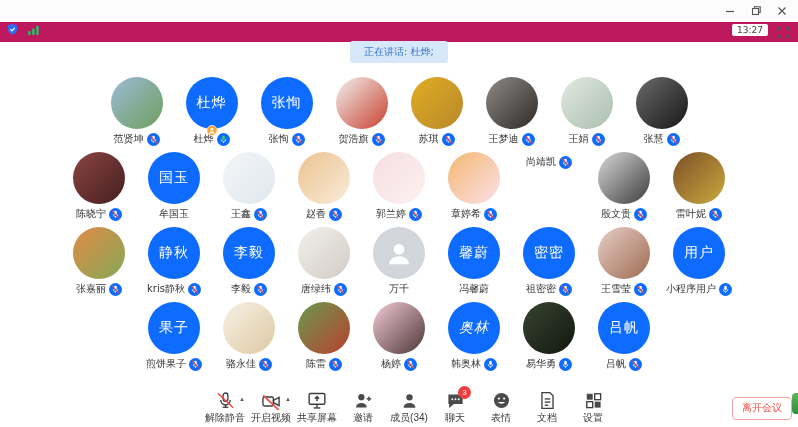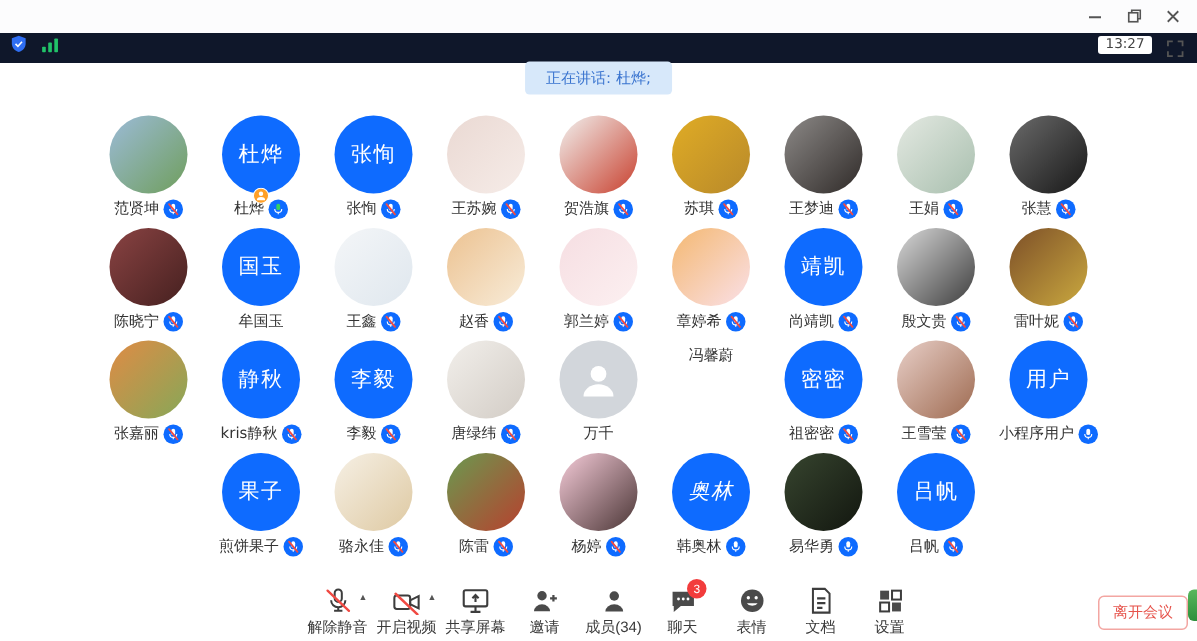--- a/index.html
+++ b/index.html
@@ -8,21 +8,21 @@
     background:#ffffff;
     font-family:"DejaVu Sans","Liberation Sans",sans-serif;
     -webkit-font-smoothing:antialiased;
   }
   
   .titlebar{position:absolute;top:0;left:0;right:0;height:22px;background:#fcfcfd;}
   .title{position:absolute;left:347px;top:4px;font-size:11px;color:#333;white-space:nowrap;}
   .win-controls{position:absolute;right:6px;top:0;height:22px;display:flex;align-items:center;gap:6px;}
   .win-btn{width:20px;height:18px;display:flex;align-items:center;justify-content:center;background:transparent;border:0;padding:0;cursor:default;}
   
-  .infobar{position:absolute;top:22px;left:0;right:0;height:20px;background:#0f172a;}
+  .infobar{position:absolute;top:22px;left:0;right:0;height:20px;background:#be185d;}
   .infobar-left{position:absolute;left:6px;top:1px;display:flex;align-items:center;gap:8px;}
   .time-chip{position:absolute;right:30px;top:2px;height:12px;line-height:12px;background:#ffffff;border-radius:2px;padding:0 5px;font-size:9px;color:#444;}
   .fs-btn{position:absolute;right:8px;top:2px;width:13px;height:13px;}
   
   .toast{position:absolute;top:41px;left:50%;transform:translateX(-50%);
     background:#d7e8fa;color:#3a74cf;font-size:10px;padding:4px 14px;border-radius:3px;white-space:nowrap;}
   
   .grid{position:absolute;top:77px;left:0;right:0;}
   .p-row{display:flex;justify-content:center;height:75px;}
   .p-cell{width:75px;display:flex;flex-direction:column;align-items:center;}
@@ -138,34 +138,20 @@
             <svg viewBox="0 0 24 24" width="9" height="9">
               <rect x="8.6" y="2.2" width="6.8" height="11.2" rx="3.4" fill="#ffffff"></rect>
               <path d="M5.8 11.4a6.2 6.2 0 0 0 12.4 0" fill="none" stroke="#fff" stroke-width="2"></path>
               <line x1="12" y1="17.6" x2="12" y2="21" stroke="#fff" stroke-width="2"></line>
               <line x1="4.5" y1="3" x2="19.5" y2="21" stroke="#f04a43" stroke-width="3.2" stroke-linecap="round"></line>
             </svg>
           </span>
         </div>
       </div>
       <div class="p-cell">
-        <div class="avatar" style="background: linear-gradient(135deg, rgb(234, 217, 211), rgb(246, 236, 232));"></div>
-        <div class="p-name">
-          <span>王苏婉</span>
-          <span class="mic-badge" style="background: rgb(14, 107, 255);">
-            <svg viewBox="0 0 24 24" width="9" height="9">
-              <rect x="8.6" y="2.2" width="6.8" height="11.2" rx="3.4" fill="#ffffff"></rect>
-              <path d="M5.8 11.4a6.2 6.2 0 0 0 12.4 0" fill="none" stroke="#fff" stroke-width="2"></path>
-              <line x1="12" y1="17.6" x2="12" y2="21" stroke="#fff" stroke-width="2"></line>
-              <line x1="4.5" y1="3" x2="19.5" y2="21" stroke="#f04a43" stroke-width="3.2" stroke-linecap="round"></line>
-            </svg>
-          </span>
-        </div>
-      </div>
-      <div class="p-cell">
         <div class="avatar" style="background: linear-gradient(135deg, rgb(242, 242, 240), rgb(200, 64, 46));"></div>
         <div class="p-name">
           <span>贺浩旗</span>
           <span class="mic-badge" style="background: rgb(14, 107, 255);">
             <svg viewBox="0 0 24 24" width="9" height="9">
               <rect x="8.6" y="2.2" width="6.8" height="11.2" rx="3.4" fill="#ffffff"></rect>
               <path d="M5.8 11.4a6.2 6.2 0 0 0 12.4 0" fill="none" stroke="#fff" stroke-width="2"></path>
               <line x1="12" y1="17.6" x2="12" y2="21" stroke="#fff" stroke-width="2"></line>
               <line x1="4.5" y1="3" x2="19.5" y2="21" stroke="#f04a43" stroke-width="3.2" stroke-linecap="round"></line>
             </svg>
@@ -302,23 +288,20 @@
             <svg viewBox="0 0 24 24" width="9" height="9">
               <rect x="8.6" y="2.2" width="6.8" height="11.2" rx="3.4" fill="#ffffff"></rect>
               <path d="M5.8 11.4a6.2 6.2 0 0 0 12.4 0" fill="none" stroke="#fff" stroke-width="2"></path>
               <line x1="12" y1="17.6" x2="12" y2="21" stroke="#fff" stroke-width="2"></line>
               <line x1="4.5" y1="3" x2="19.5" y2="21" stroke="#f04a43" stroke-width="3.2" stroke-linecap="round"></line>
             </svg>
           </span>
         </div>
       </div>
       <div class="p-cell">
-        <div class="avatar" style="background: rgb(14, 107, 255);">
-          <span class="av-text">靖凯</span>
-        </div>
         <div class="p-name">
           <span>尚靖凯</span>
           <span class="mic-badge" style="background: rgb(14, 107, 255);">
             <svg viewBox="0 0 24 24" width="9" height="9">
               <rect x="8.6" y="2.2" width="6.8" height="11.2" rx="3.4" fill="#ffffff"></rect>
               <path d="M5.8 11.4a6.2 6.2 0 0 0 12.4 0" fill="none" stroke="#fff" stroke-width="2"></path>
               <line x1="12" y1="17.6" x2="12" y2="21" stroke="#fff" stroke-width="2"></line>
               <line x1="4.5" y1="3" x2="19.5" y2="21" stroke="#f04a43" stroke-width="3.2" stroke-linecap="round"></line>
             </svg>
           </span>
@@ -421,20 +404,23 @@
               <circle cx="12" cy="9" r="4.2" fill="#fff"></circle>
               <path d="M4 21a8 6.5 0 0 1 16 0z" fill="#fff"></path>
             </svg>
           </span>
         </div>
         <div class="p-name">
           <span>万千</span>
         </div>
       </div>
       <div class="p-cell">
+        <div class="avatar" style="background: rgb(14, 107, 255);">
+          <span class="av-text">馨蔚</span>
+        </div>
         <div class="p-name">
           <span>冯馨蔚</span>
         </div>
       </div>
       <div class="p-cell">
         <div class="avatar" style="background: rgb(14, 107, 255);">
           <span class="av-text">密密</span>
         </div>
         <div class="p-name">
           <span>祖密密</span>

